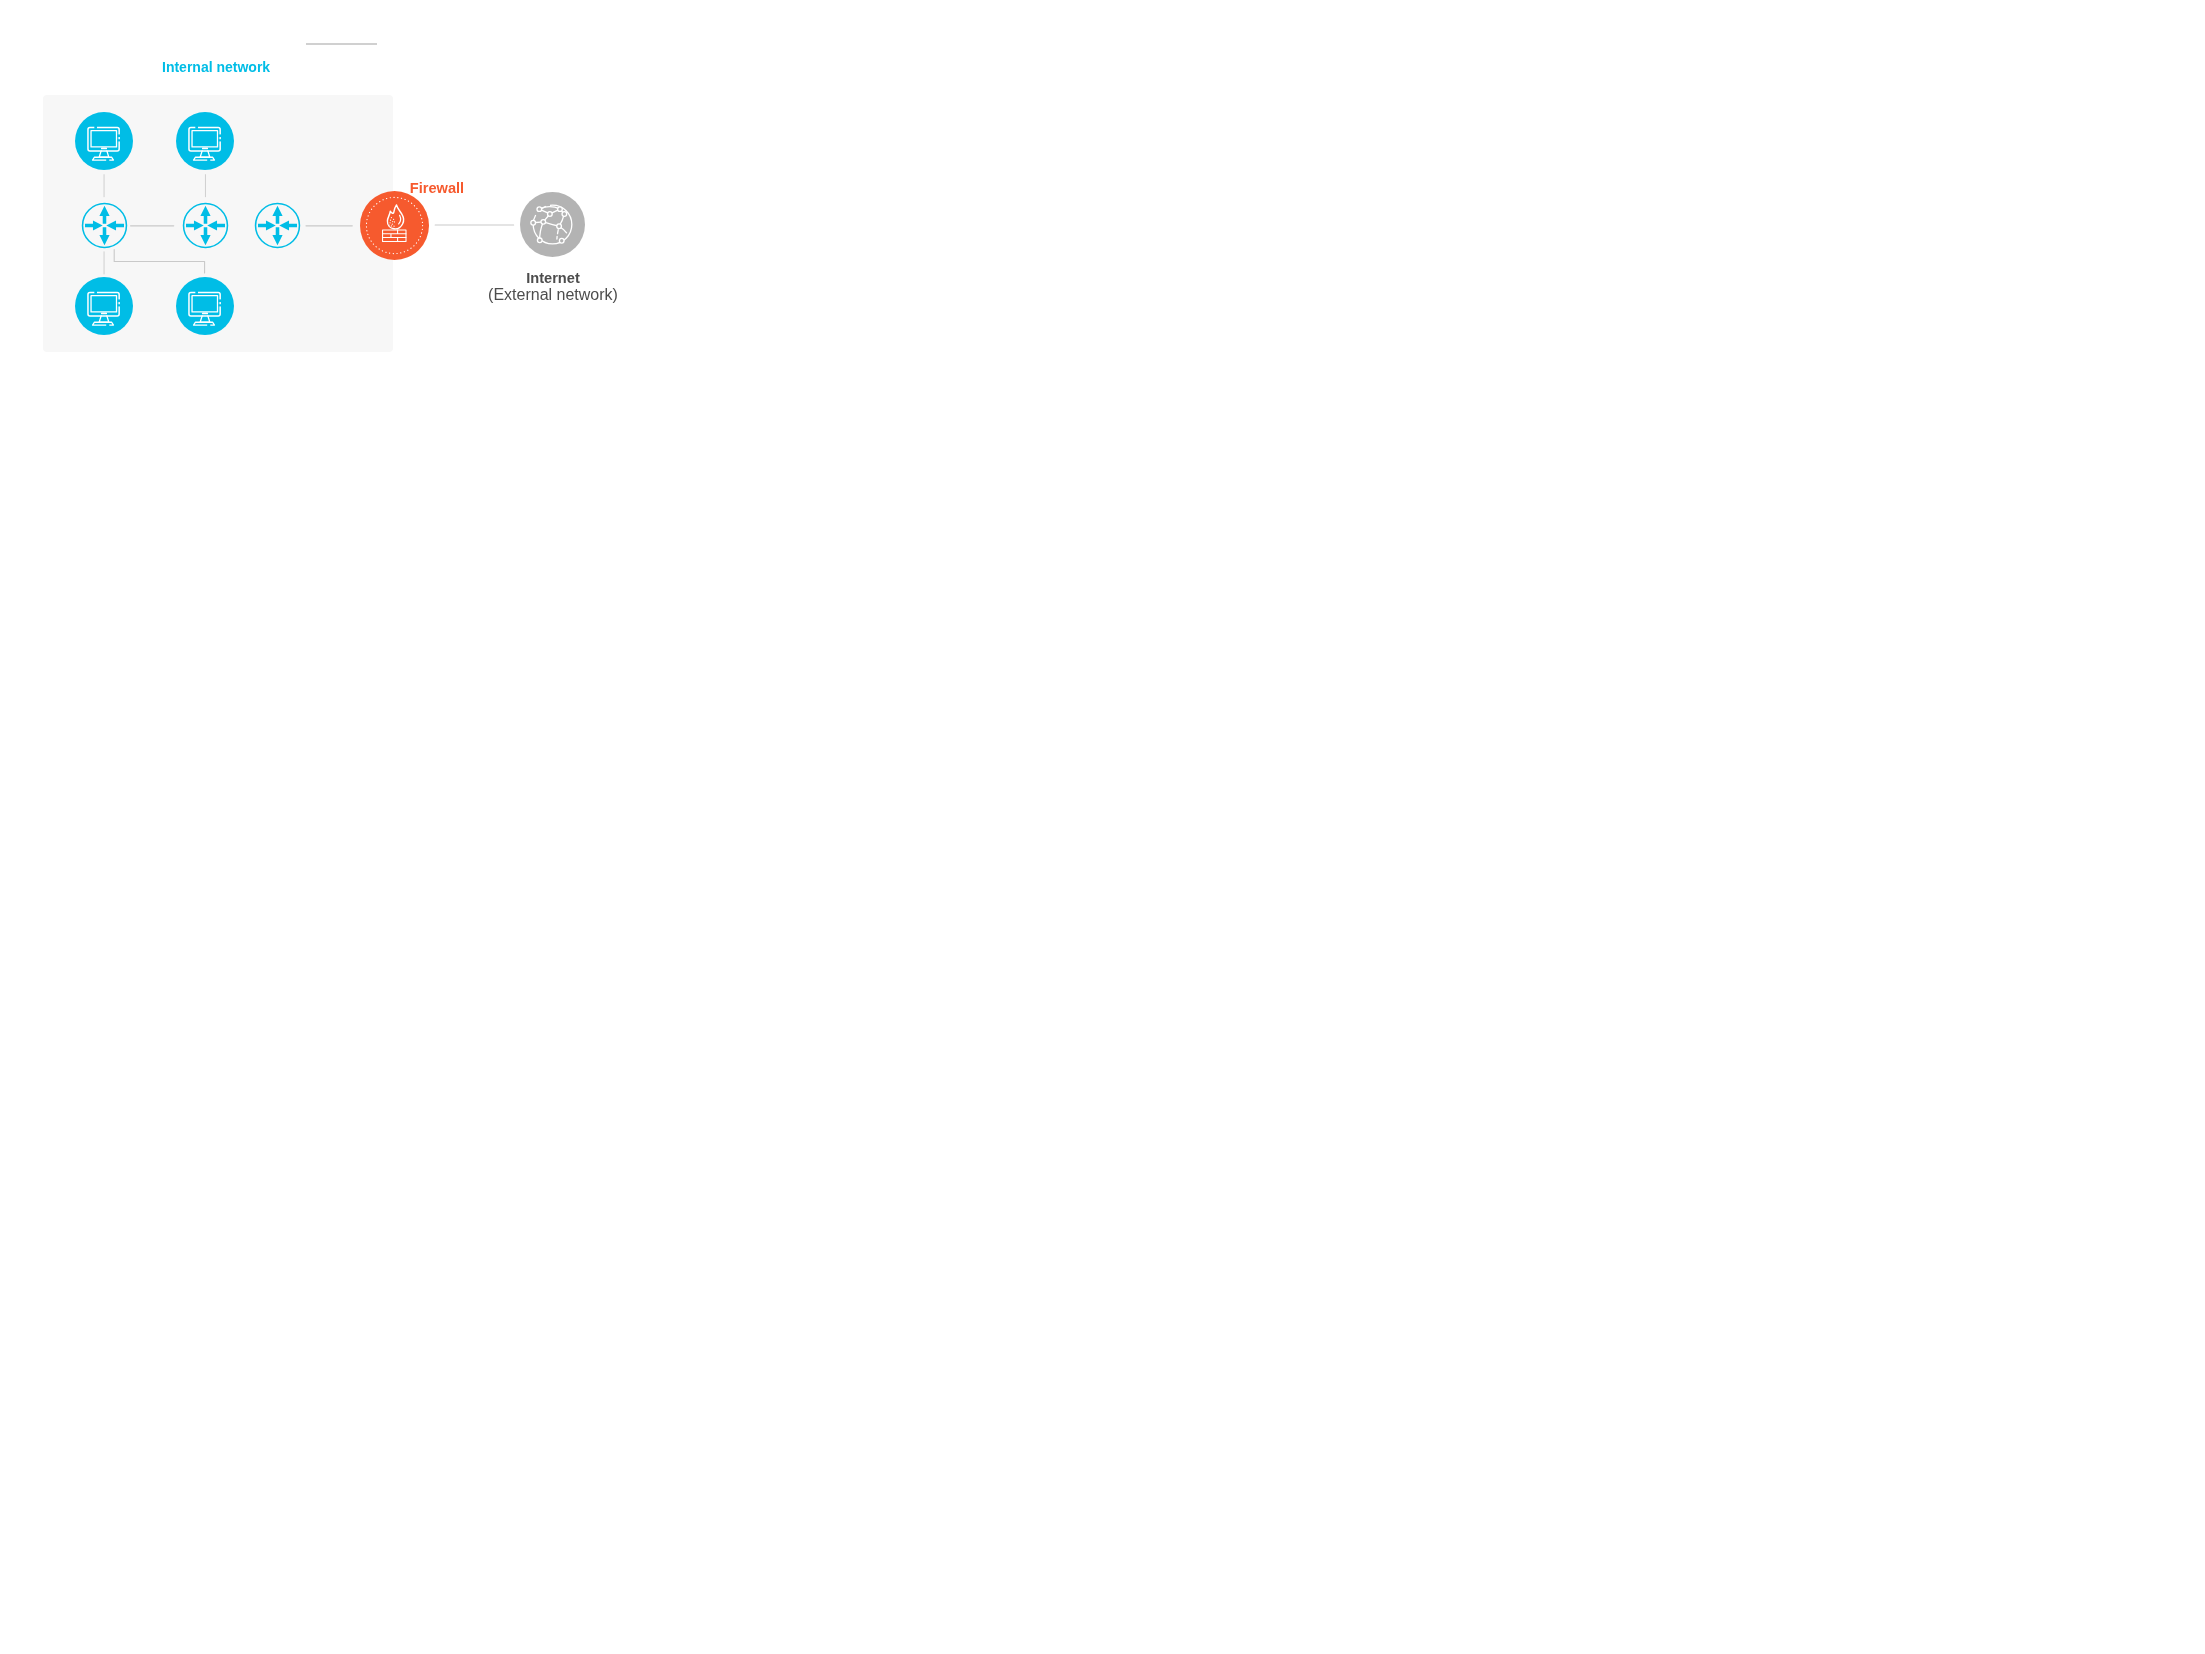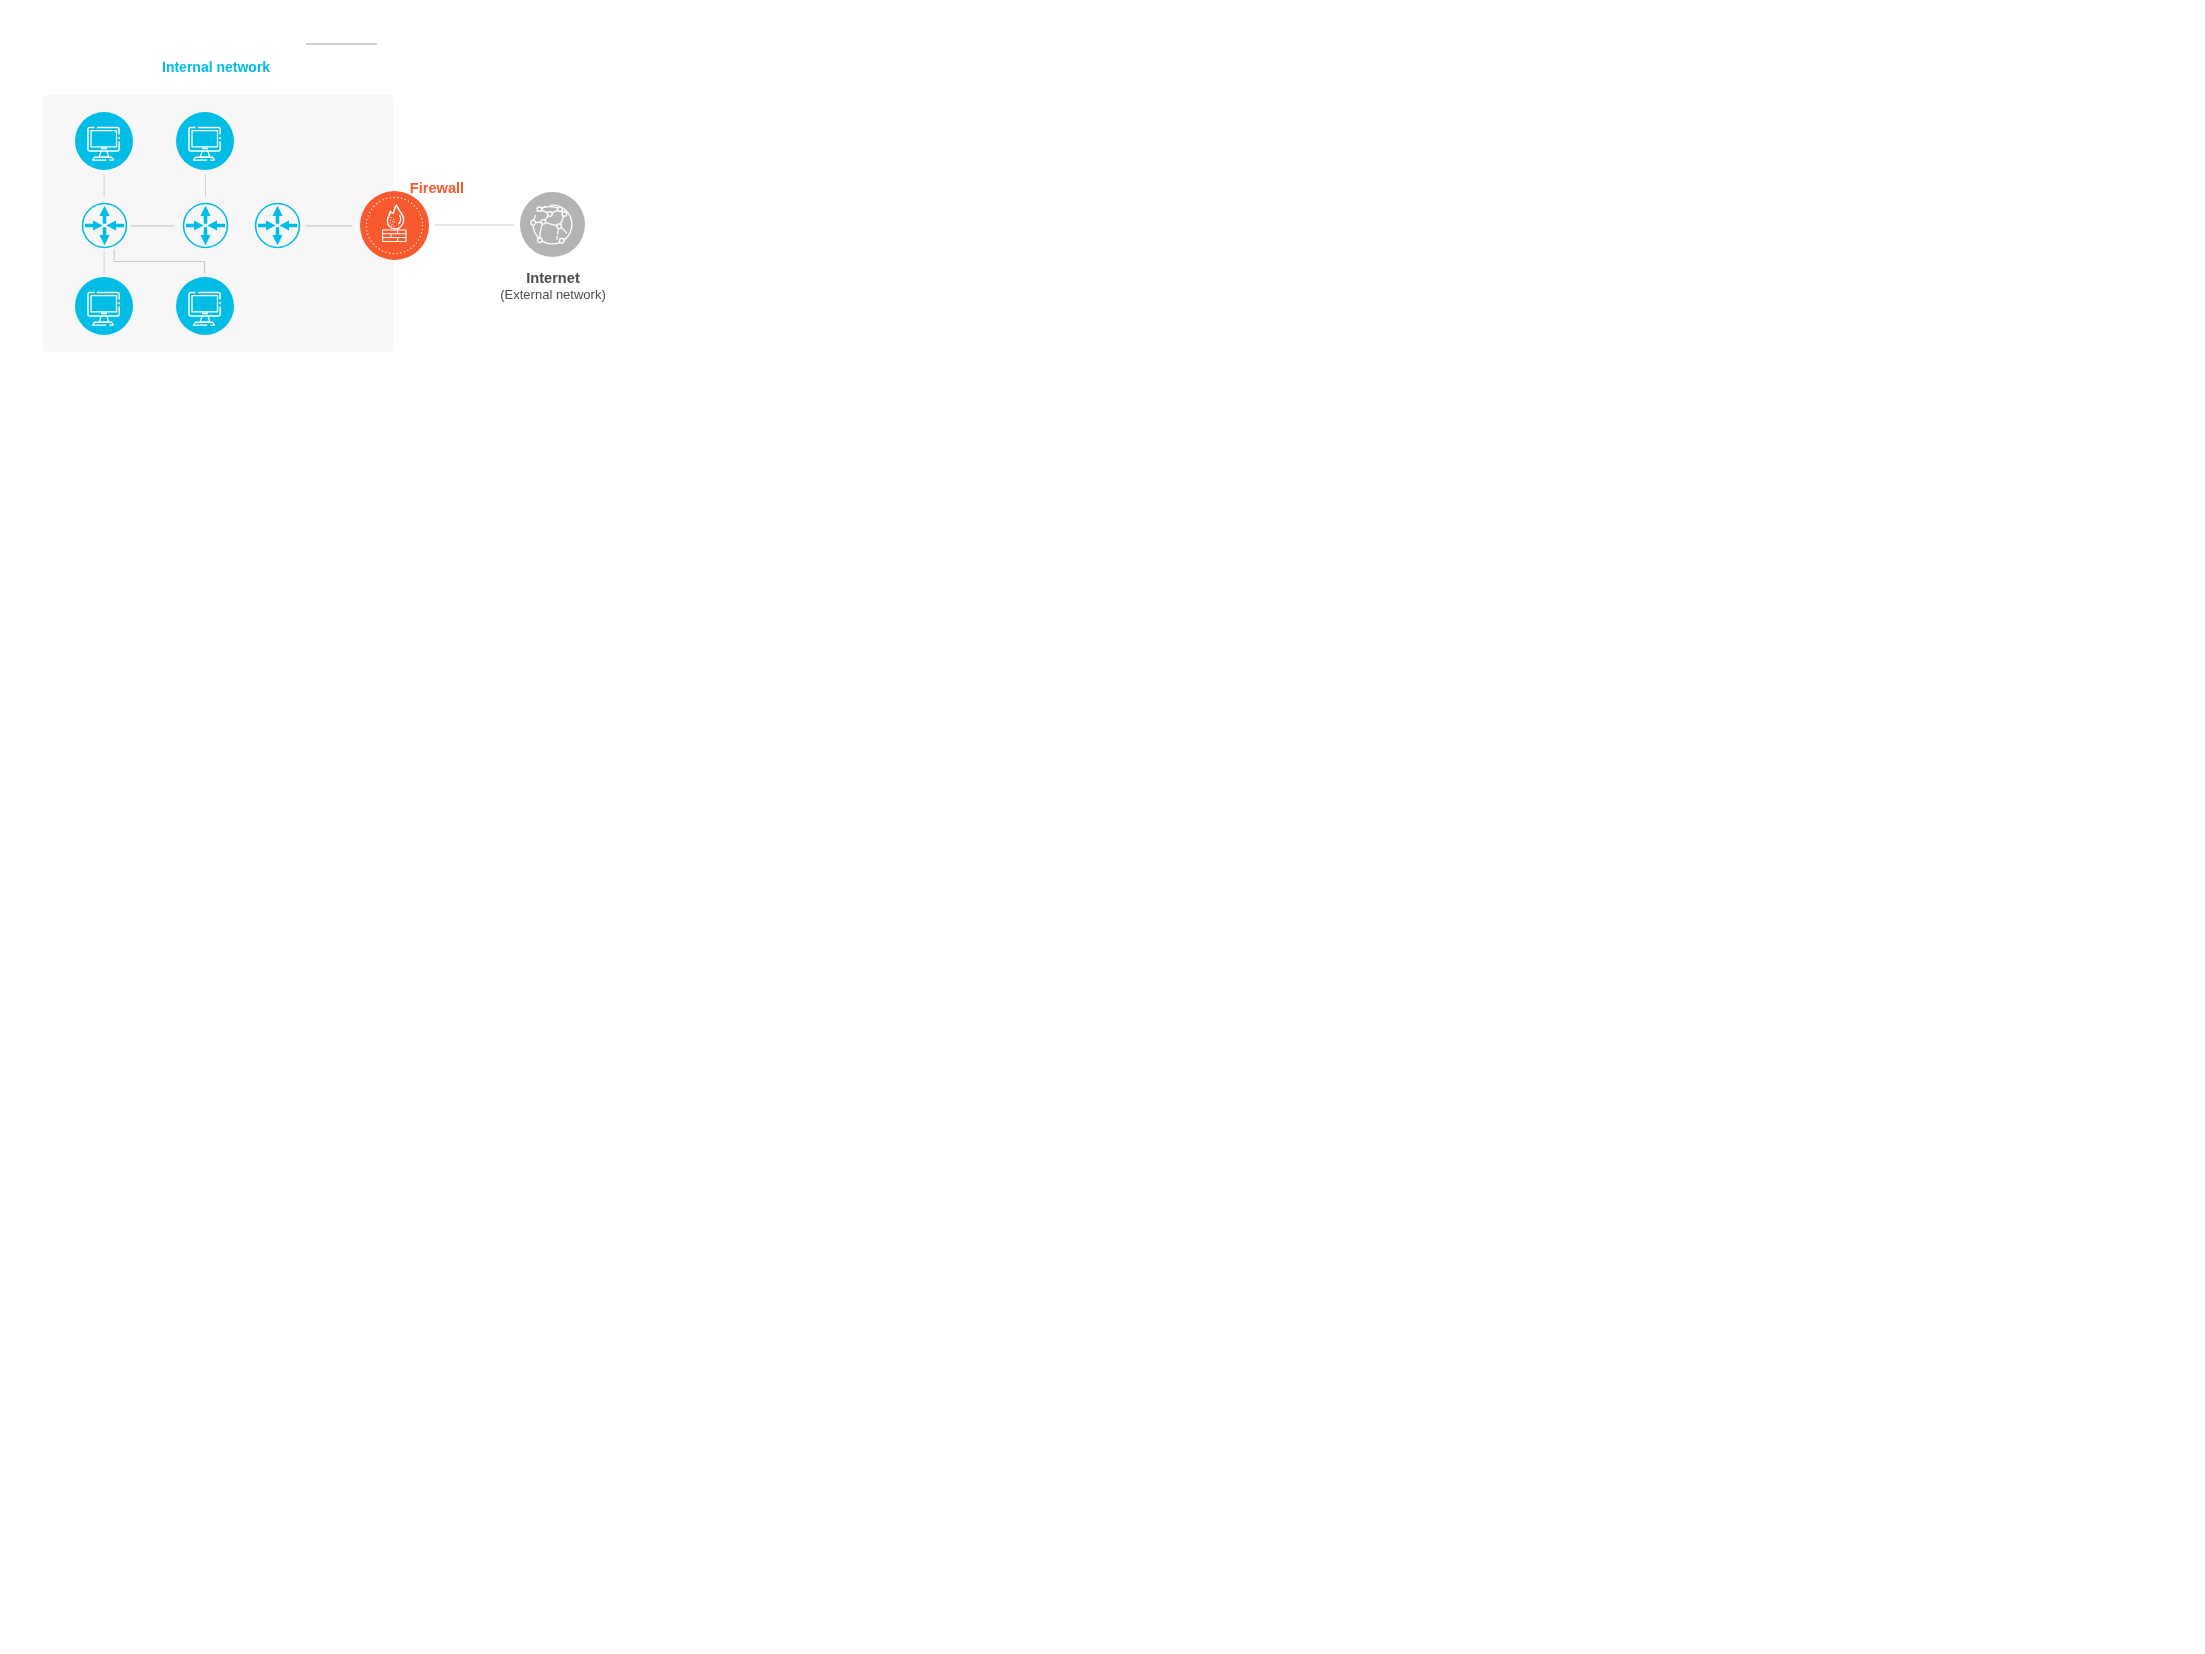--- a/index.html
+++ b/index.html
@@ -16,21 +16,21 @@
   .title-underline{position:absolute;top:43px;left:50%;margin-left:-34px;width:71px;height:1.8px;
          background:var(--underline);}
 
   .internal-label{position:absolute;left:162px;top:59px;font-size:14px;font-weight:bold;
          color:var(--cyan);line-height:16px;}
   .firewall-label{position:absolute;left:437px;top:172px;transform:translateX(-50%);
          font-size:14.6px;font-weight:bold;color:var(--orange);line-height:16px;white-space:nowrap;margin-top:8px;}
   .internet-label{position:absolute;left:553px;top:270px;transform:translateX(-50%);
          font-size:14.6px;font-weight:bold;color:var(--text-dark);line-height:16px;white-space:nowrap;}
   .internet-sublabel{position:absolute;left:553px;top:287px;transform:translateX(-50%);
-         font-size:13px;color:var(--text-dark);line-height:16px;white-space:nowrap;text-align:center;}
+         font-size:16px;color:var(--text-dark);line-height:16px;white-space:nowrap;text-align:center;}
 
   .internal-box{position:absolute;left:43px;top:95px;width:350px;height:257px;
          background:var(--box-bg);border-radius:4px;}
 
   .overlay{position:absolute;left:0;top:0;width:679px;height:382px;}
   .connector{stroke:var(--connector);fill:none;stroke-linecap:round;stroke-linejoin:round;}
 
   .node{position:absolute;}
   .cyan-fill{fill:var(--cyan);}
   .orange-fill{fill:var(--orange);}

